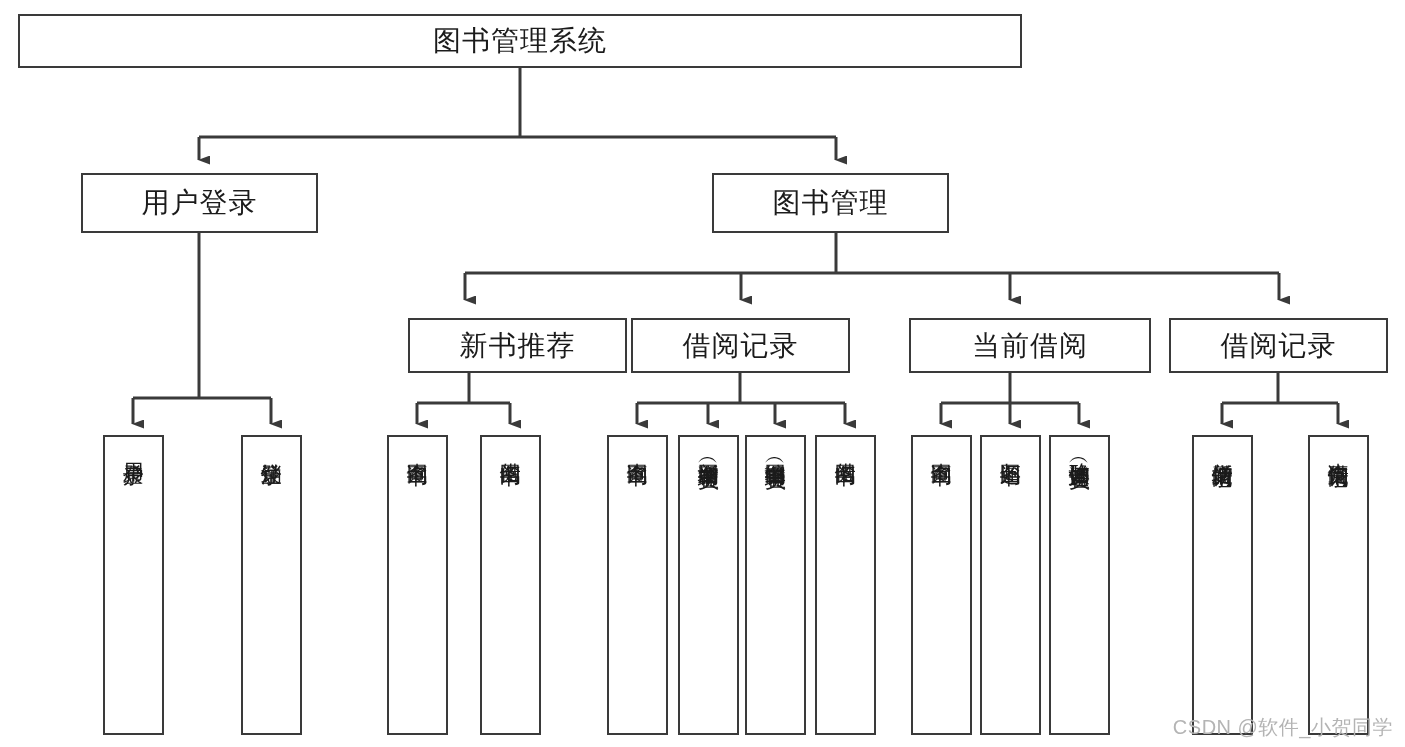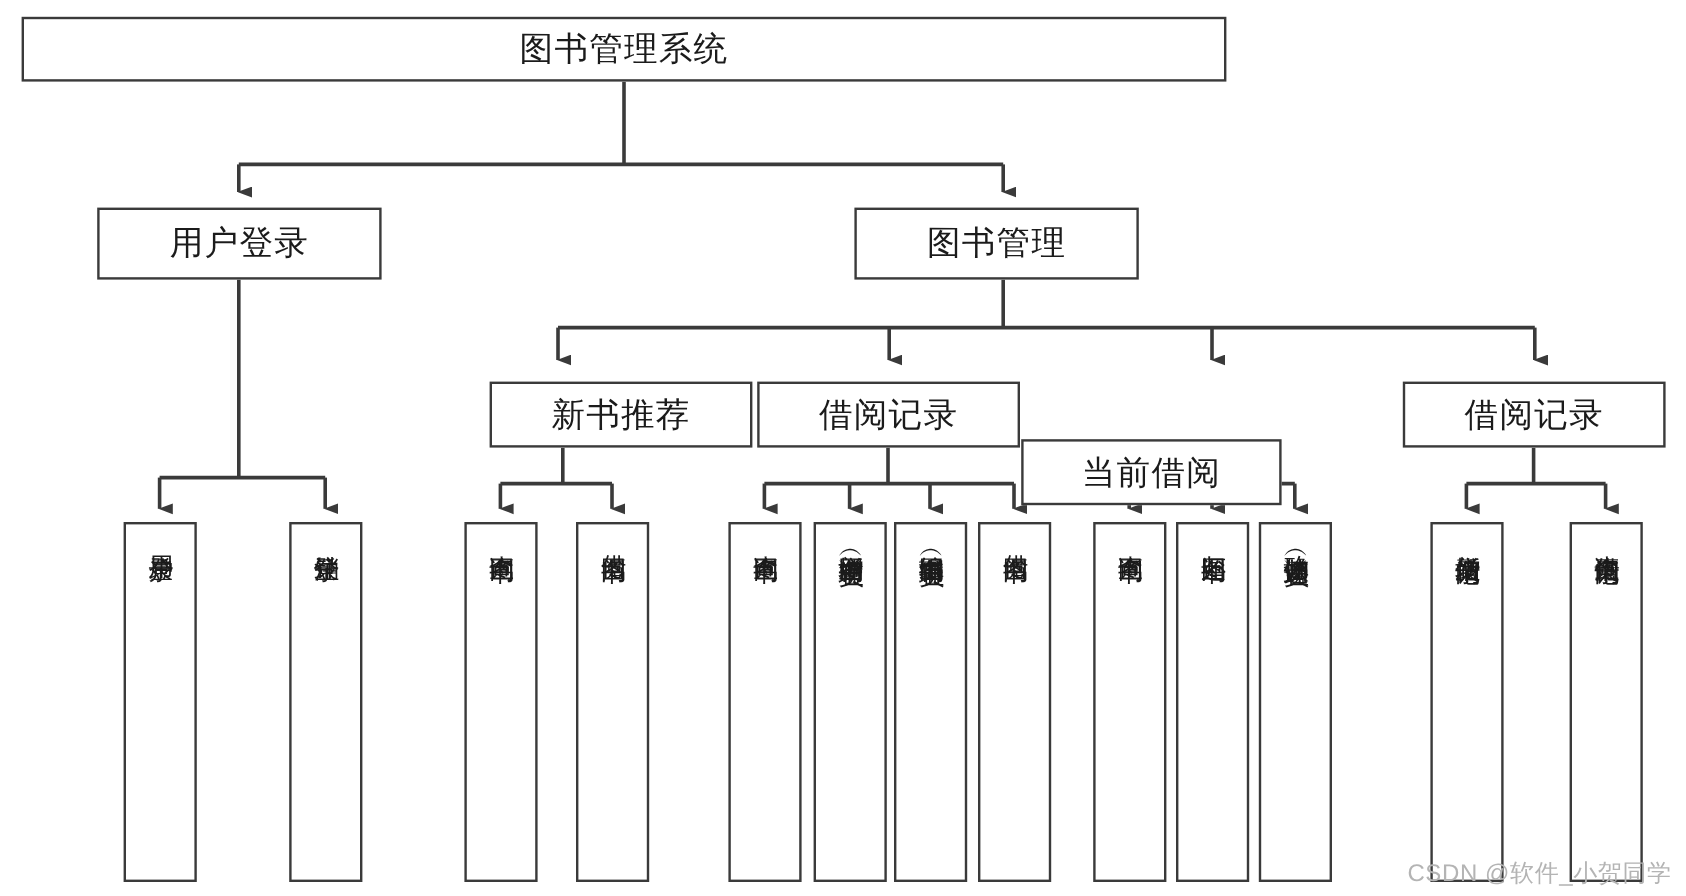--- a/index.html
+++ b/index.html
@@ -129,21 +129,21 @@
   <div class="node h" style="left:712px; top:173px; width:237px; height:60px;">
     <span>图书管理</span>
   </div>
 
   <div class="node h" style="left:360px; top:318px; width:219px; height:55px;margin-left:48px;">
     <span>新书推荐</span>
   </div>
   <div class="node h" style="left:631px; top:318px; width:219px; height:55px;">
     <span>借阅记录</span>
   </div>
-  <div class="node h" style="left:851px; top:318px; width:217px; height:55px;margin-top:48px;">
+  <div class="node h" style="left:909px; top:318px; width:242px; height:55px;">
     <span>当前借阅</span>
   </div>
   <div class="node h" style="left:1169px; top:318px; width:219px; height:55px;">
     <span>借阅记录</span>
   </div>
 
   <div class="node v" style="left:103px; top:435px; width:61px; height:300px;">
     <span class="vtext">用户登录</span>
   </div>
   <div class="node v" style="left:241px; top:435px; width:61px; height:300px;">

